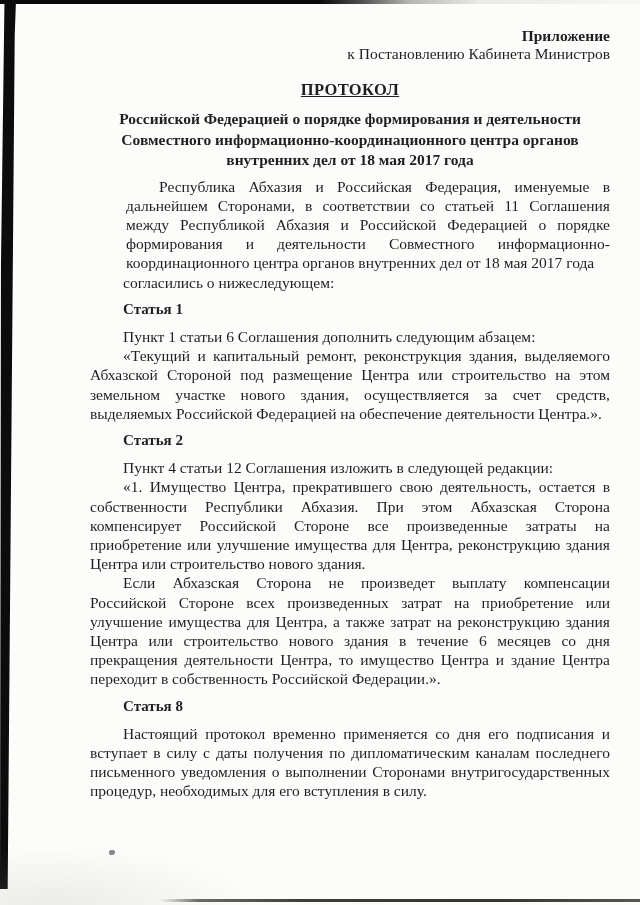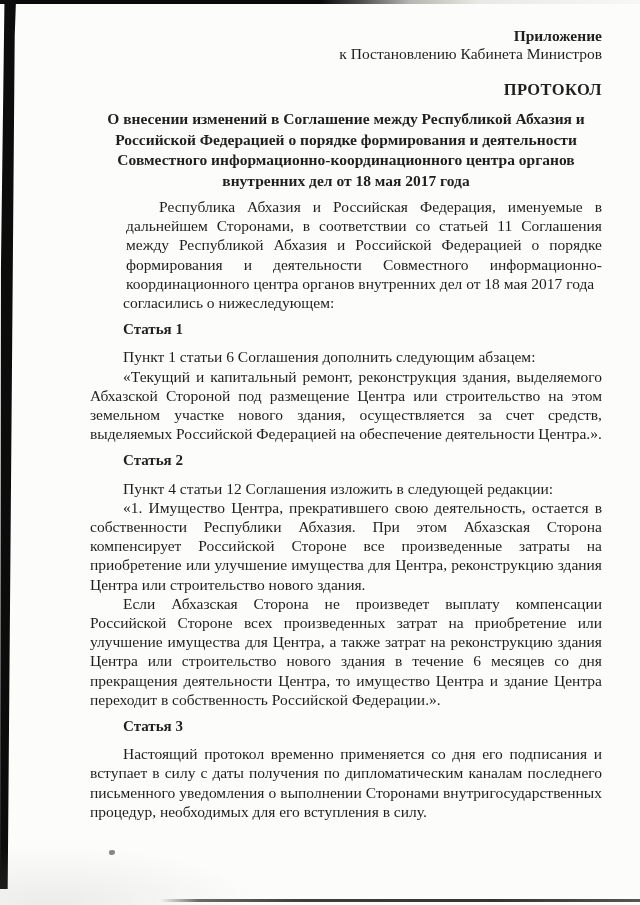--- a/index.html
+++ b/index.html
@@ -41,35 +41,36 @@
       rgba(160,158,150,0.18) 0%, rgba(160,158,150,0.0) 70%);
   }
   .speck {
     left: 109px; top: 850px; width: 6px; height: 5px;
     background: rgba(40,40,40,0.55);
     border-radius: 50% 40% 60% 50%;
   }
   
   .content {
     position: relative;
-    padding: 27px 38px 0 90px;
+    padding: 27px 30px 0 90px;
   }
   .appendix {
     text-align: right;
     font-size: 15.5px;
     line-height: 18px;
   }
   .appendix .b { font-weight: bold; }
   .doc-title {
     margin: 16px 0 0 0;
     font-size: 16.5px;
     font-weight: bold;
-    text-align: right;
+    text-align: center;
     letter-spacing: 0.4px;
     line-height: 21px;
+    text-decoration: underline;
   }
   .subtitle {
     margin-top: 9px;
     font-size: 15.5px;
     font-weight: bold;
     text-align: center;
     line-height: 20.5px;
   }
   p.body {
     margin: 0;
@@ -100,35 +101,34 @@
   <div class="content">
 
     <div class="appendix">
       <div class="b">Приложение</div>
       <div>к Постановлению Кабинета Министров</div>
     </div>
 
     <h1 class="doc-title">ПРОТОКОЛ</h1>
 
     <div class="subtitle">
-      <div>О внесении изменений в Соглашение между Республикой Абхазия и</div>
       <div>Российской Федерацией  о порядке формирования и деятельности</div>
       <div>Совместного информационно-координационного центра органов</div>
       <div>внутренних дел от 18 мая 2017 года</div>
     </div>
 
     <p class="body first">Республика Абхазия и Российская Федерация, именуемые в дальнейшем Сторонами, в соответствии со статьей 11 Соглашения между Республикой Абхазия и Российской Федерацией о порядке формирования и деятельности Совместного информационно-координационного центра органов внутренних дел от 18 мая 2017 года</p>
     <p class="body">согласились о нижеследующем:</p>
 
     <h2 class="article">Статья 1</h2>
     <p class="body">Пункт 1 статьи 6 Соглашения дополнить следующим абзацем:</p>
     <p class="body">«Текущий и капитальный ремонт, реконструкция здания, выделяемого Абхазской Стороной под размещение Центра или строительство на этом земельном участке нового здания, осуществляется за счет средств, выделяемых Российской Федерацией на обеспечение деятельности Центра.».</p>
 
     <h2 class="article">Статья 2</h2>
     <p class="body">Пункт 4 статьи 12 Соглашения изложить в следующей редакции:</p>
     <p class="body">«1. Имущество Центра, прекратившего свою деятельность, остается в собственности Республики Абхазия. При этом Абхазская Сторона компенсирует Российской Стороне все произведенные затраты на приобретение или улучшение имущества для Центра, реконструкцию здания Центра или строительство нового здания.</p>
     <p class="body">Если Абхазская Сторона не произведет выплату компенсации Российской Стороне всех произведенных затрат на приобретение или улучшение имущества для Центра, а также затрат на реконструкцию здания Центра или строительство нового здания в течение 6 месяцев со дня прекращения деятельности Центра, то имущество Центра и здание Центра переходит в собственность Российской Федерации.».</p>
 
-    <h2 class="article">Статья 3</h2>
+    <h2 class="article">Статья 8</h2>
     <p class="body">Настоящий протокол временно применяется со дня его подписания и вступает в силу с даты получения по дипломатическим каналам последнего письменного уведомления о выполнении Сторонами внутригосударственных процедур, необходимых для его вступления в силу.</p>
 
   </div>
 </div>
 
 </body></html>

